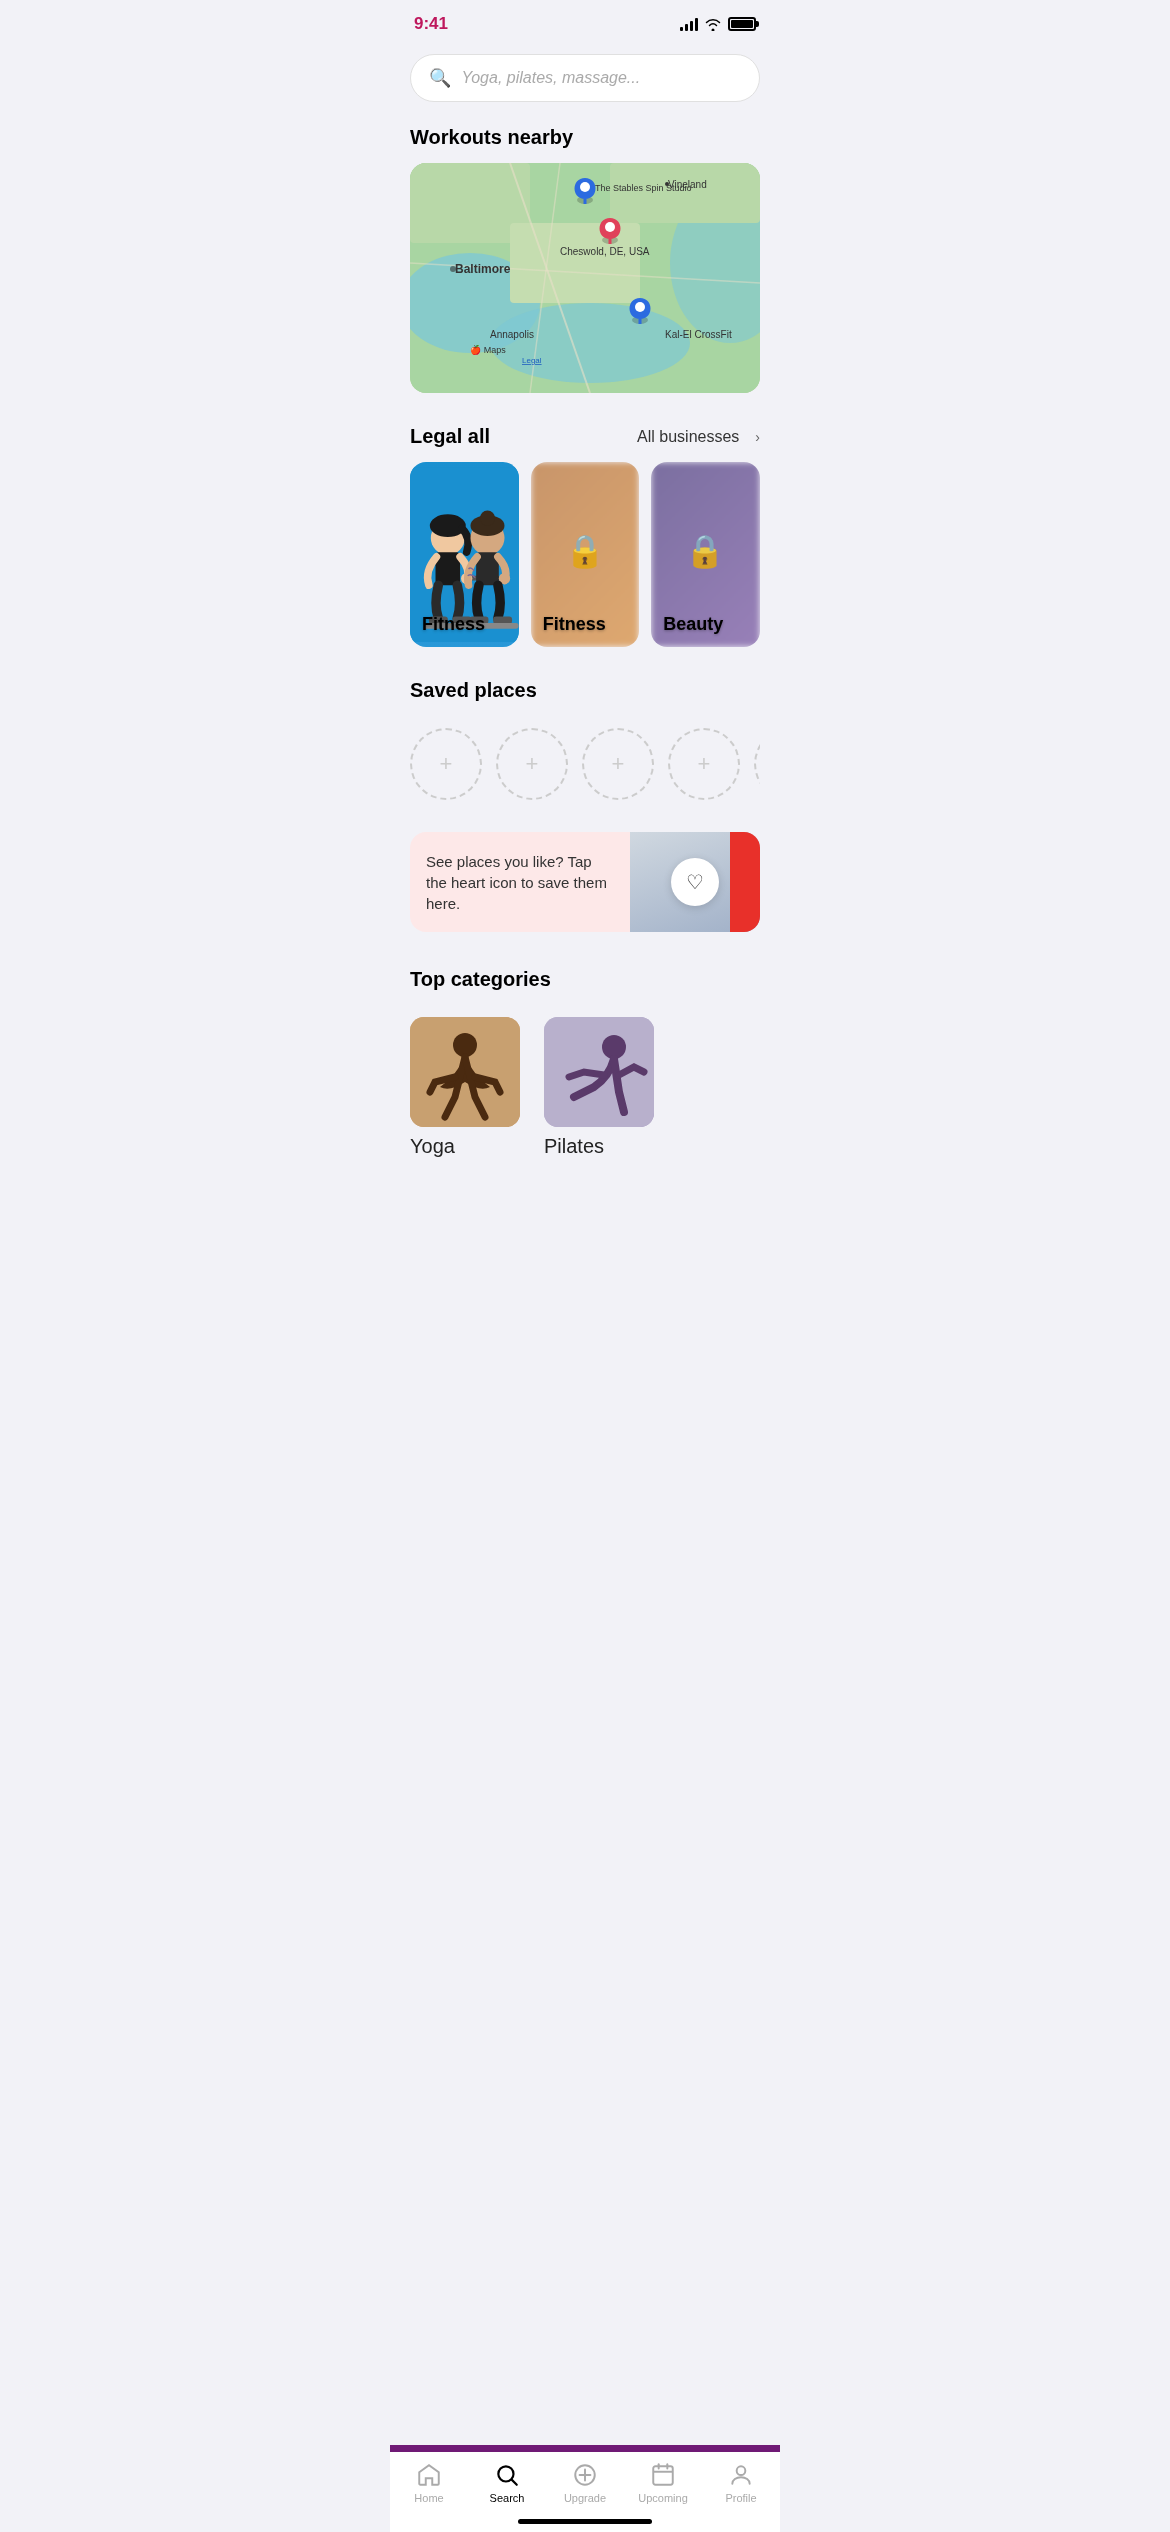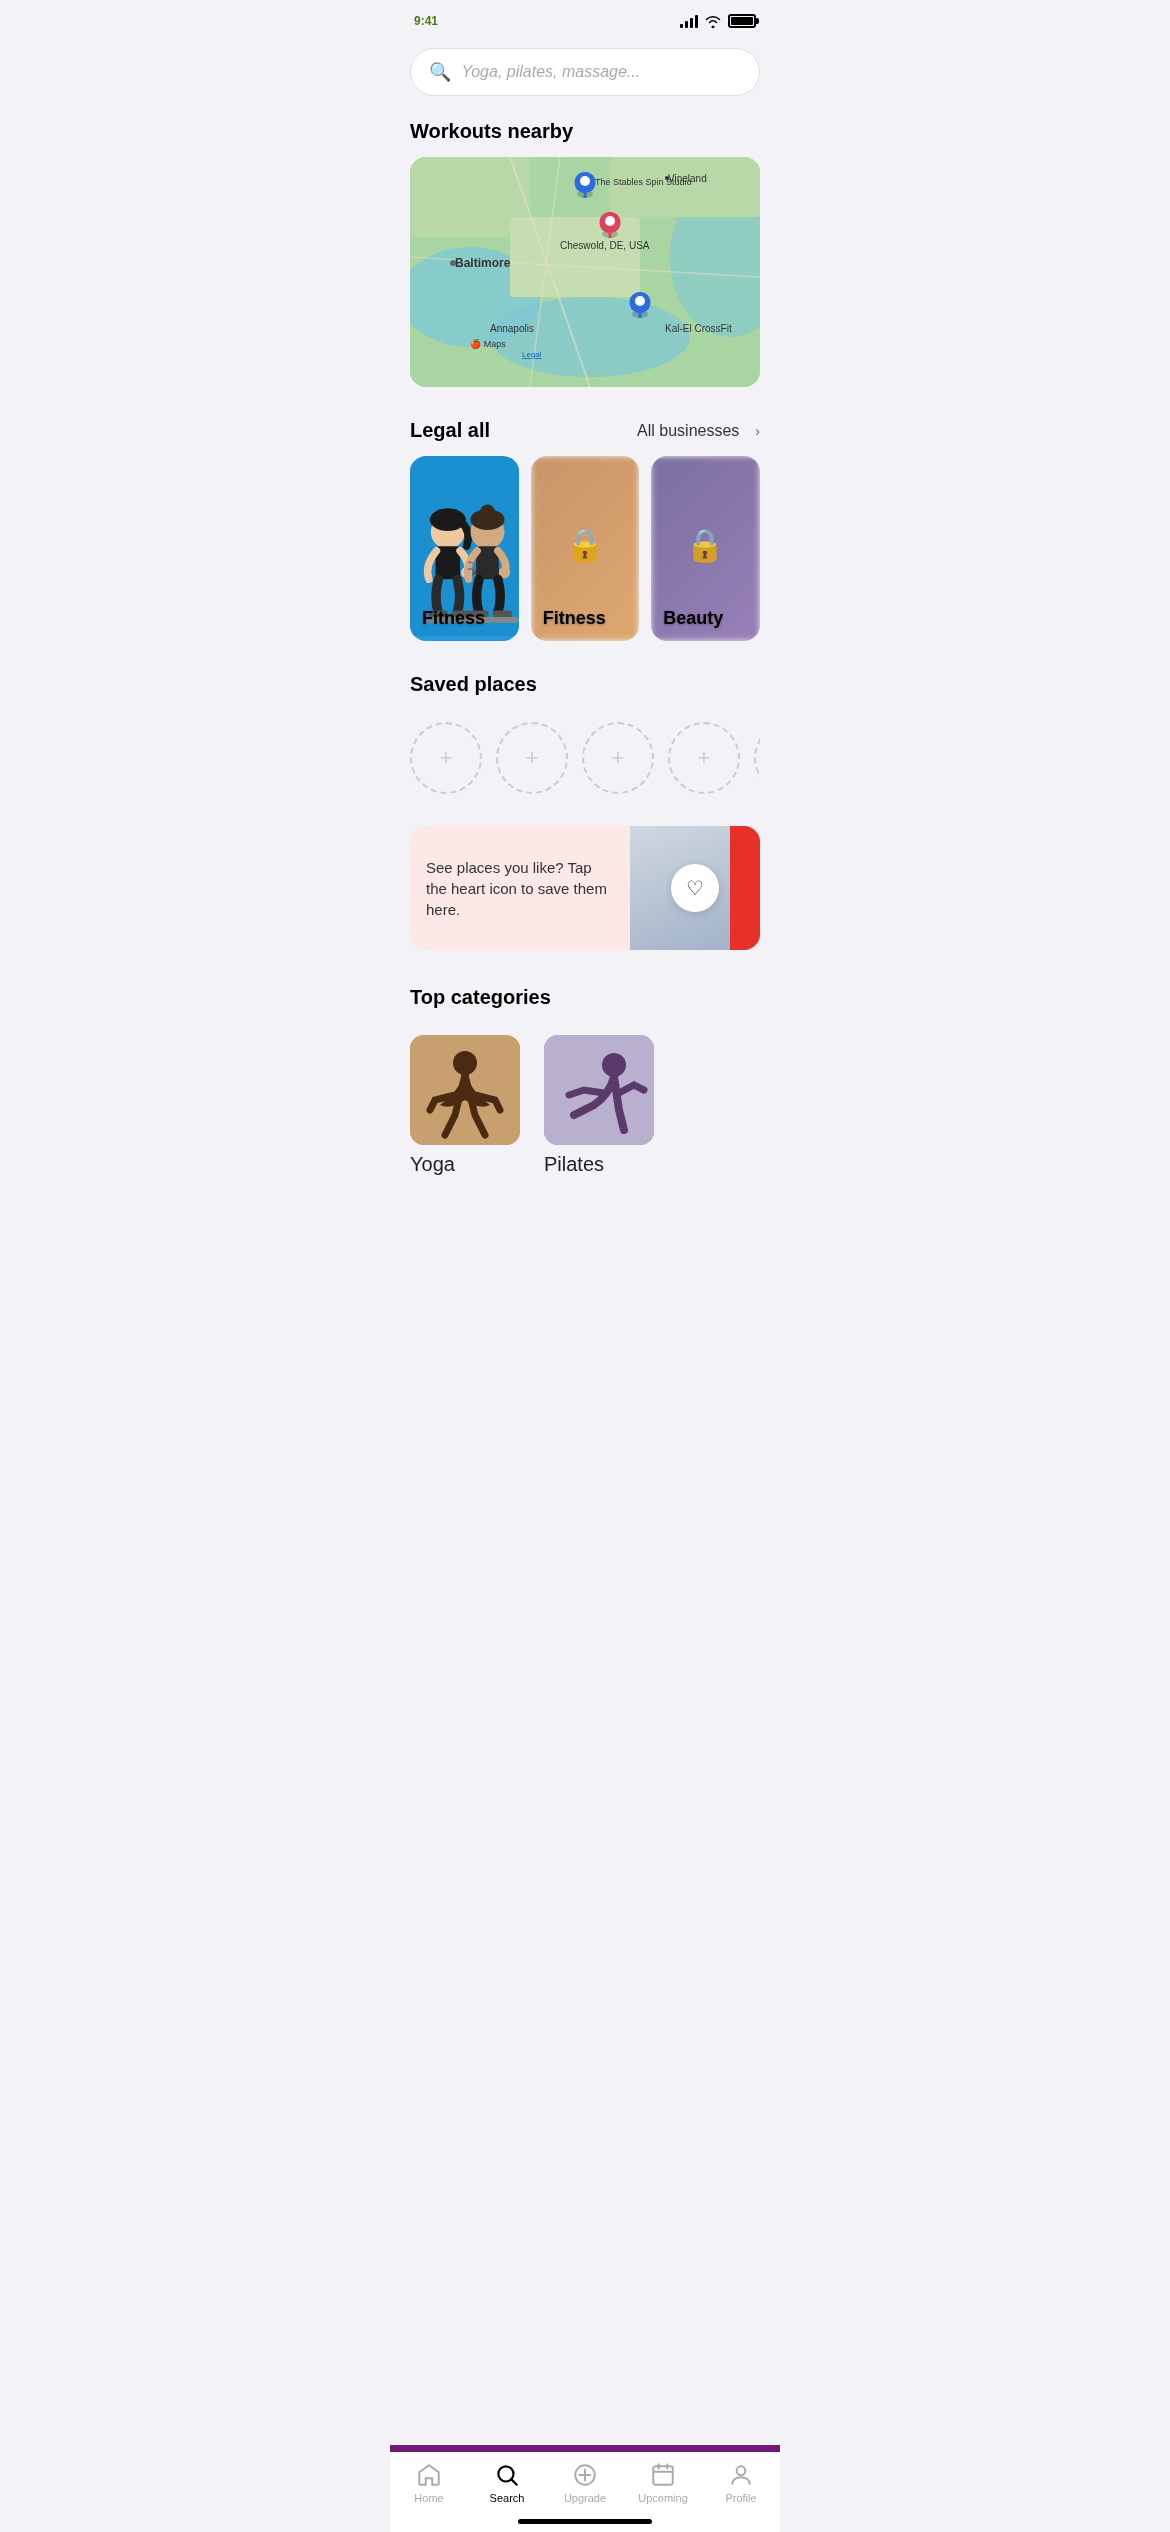--- a/index.html
+++ b/index.html
@@ -16,23 +16,23 @@
 
     
     .status-bar {
       display: flex;
       justify-content: space-between;
       align-items: center;
       padding: 14px 24px 8px;
       background: #f2f2f7;
     }
     .status-time {
-      font-size: 12px;
+      font-size: 17px;
       font-weight: 600;
-      color: #4d7c0f;
+      color: #be185d;
     }
     .status-icons {
       display: flex;
       align-items: center;
       gap: 6px;
     }
     .signal-bars {
       display: flex;
       align-items: flex-end;
       gap: 2px;
@@ -219,21 +219,21 @@
       font-weight: 300;
     }
 
     
     .hint-card {
       margin: 0 20px 28px;
       border-radius: 16px;
       overflow: hidden;
       background: #fde8e8;
       display: flex;
-      height: 124px;
+      height: 100px;
       position: relative;
     }
     .hint-card-text-section {
       flex: 1;
       padding: 18px 16px;
       display: flex;
       align-items: center;
     }
     .hint-card-text {
       font-size: 15px;

